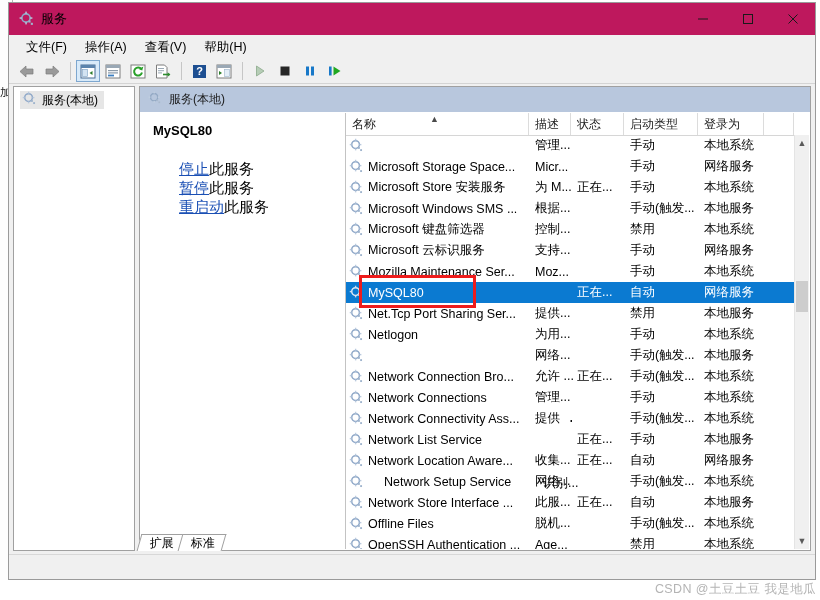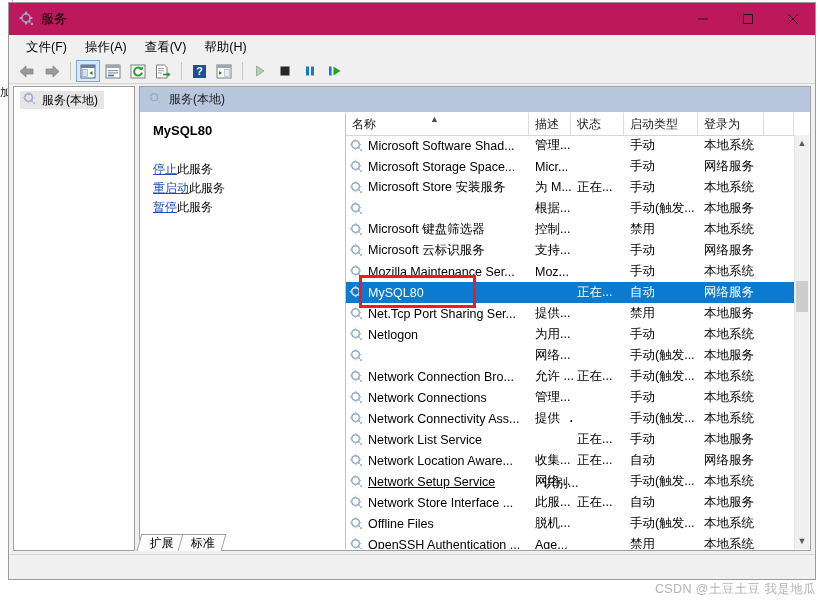--- a/index.html
+++ b/index.html
@@ -42,21 +42,21 @@
   .tree-node .lbl{font-size:12px;margin-left:5px;color:#000;}
 
   
   .rightpane{position:absolute;left:126px;top:0;right:0;bottom:0;background:#ffffff;border:1px solid #a0a0a0;box-sizing:border-box;}
   .pane-header{position:absolute;left:0;top:0;right:0;height:25px;background:#b8c7dd;display:flex;align-items:center;padding-left:8px;box-sizing:border-box;}
   .pane-header .lbl{margin-left:7px;font-size:12px;color:#1a1a1a;}
 
   
   .detailpane{position:absolute;left:1px;top:26px;width:205px;bottom:1px;background:#ffffff;border-right:1px solid #c3c3c3;box-sizing:border-box;padding:10px 12px;}
   .svc-title{font-size:13px;font-weight:bold;color:#000;margin-bottom:22px;}
-  .svc-link{font-size:12px;color:#000;line-height:18px;margin-bottom:1px;}
+  .svc-link{font-size:15px;color:#000;line-height:18px;margin-bottom:1px;margin-left:26px;}
   .svc-link a{color:#1a4fb4;text-decoration:underline;cursor:pointer;}
 
   
   .listpane{position:absolute;left:206px;top:26px;right:1px;bottom:1px;background:#ffffff;overflow:hidden;}
 
   .lheader{position:absolute;left:0;top:0;right:0;height:22px;background:#ffffff;border-bottom:1px solid #d6d6d6;}
   .lheader .cell{position:absolute;top:0;height:22px;font-size:12px;color:#1a1a1a;display:flex;align-items:center;padding-left:6px;box-sizing:border-box;border-right:1px solid #dcdcdc;}
   .sortcaret{position:absolute;top:1px;font-size:9px;color:#4a4a4a;}
 
   .rows{position:absolute;left:0;top:22px;right:14px;bottom:0;overflow:hidden;}
@@ -274,24 +274,24 @@
           </span>
           <span class="lbl">服务(本地)</span>
         </div>
 
         <div class="detailpane">
           <div class="svc-title">MySQL80</div>
           <div class="svc-link">
             <a>停止</a><span>此服务</span>
           </div>
           <div class="svc-link">
-            <a>重启动</a><span>此服务</span>
+            <a>暂停</a><span>此服务</span>
           </div>
           <div class="svc-link">
-            <a>暂停</a><span>此服务</span>
+            <a>重启动</a><span>此服务</span>
           </div>
         </div>
 
         <div class="listpane">
           <div class="lheader" id="list-header">
               <div class="cell" style="left: 0px; width: 183px;">
                 <span>名称</span>
                 <span class="sortcaret" style="left: 84px;">▲</span>
               </div>
               <div class="cell" style="left: 183px; width: 42px;">
@@ -318,21 +318,20 @@
                       <rect x="6.3" y="0.8" width="1.5" height="2"></rect>
                       <rect x="6.3" y="11.2" width="1.5" height="2"></rect>
                       <rect x="0.8" y="6.3" width="2" height="1.5"></rect>
                       <rect x="11.2" y="6.3" width="2" height="1.5"></rect>
                     </g>
                     <g fill="#9fb4cd">
                       <rect x="9.6" y="9.6" width="2" height="2"></rect>
                       <rect x="11.9" y="11.9" width="2" height="2"></rect>
                     </g>
                   </svg></span>
-                <div class="c name" style="left: 0px; width: 183px;">Microsoft Software Shad...</div>
                 <div class="c" style="left: 183px; width: 42px; padding-left: 6px;">管理...</div>
                 <div class="c" style="left: 225px; width: 53px; padding-left: 6px;"></div>
                 <div class="c" style="left: 278px; width: 74px; padding-left: 6px;">手动</div>
                 <div class="c" style="left: 352px; width: 66px; padding-left: 6px;">本地系统</div>
               </div>
               <div class="row">
                 <span class="gicon"><svg width="15" height="15" viewBox="0 0 16 16">
                     <circle cx="7" cy="7" r="4.1" fill="none" stroke="#8fa8c8" stroke-width="1.6"></circle>
                     <g fill="#b9c9dd">
                       <rect x="6.3" y="0.8" width="1.5" height="2"></rect>
@@ -378,20 +377,21 @@
                       <rect x="6.3" y="0.8" width="1.5" height="2"></rect>
                       <rect x="6.3" y="11.2" width="1.5" height="2"></rect>
                       <rect x="0.8" y="6.3" width="2" height="1.5"></rect>
                       <rect x="11.2" y="6.3" width="2" height="1.5"></rect>
                     </g>
                     <g fill="#9fb4cd">
                       <rect x="9.6" y="9.6" width="2" height="2"></rect>
                       <rect x="11.9" y="11.9" width="2" height="2"></rect>
                     </g>
                   </svg></span>
+                <div class="c name" style="left: 0px; width: 183px;">Microsoft Windows SMS ...</div>
                 <div class="c" style="left: 183px; width: 42px; padding-left: 6px;">根据...</div>
                 <div class="c" style="left: 225px; width: 53px; padding-left: 6px;"></div>
                 <div class="c" style="left: 278px; width: 74px; padding-left: 6px;">手动(触发...</div>
                 <div class="c" style="left: 352px; width: 66px; padding-left: 6px;">本地服务</div>
               </div>
               <div class="row">
                 <span class="gicon"><svg width="15" height="15" viewBox="0 0 16 16">
                     <circle cx="7" cy="7" r="4.1" fill="none" stroke="#8fa8c8" stroke-width="1.6"></circle>
                     <g fill="#b9c9dd">
                       <rect x="6.3" y="0.8" width="1.5" height="2"></rect>
@@ -636,21 +636,21 @@
                       <rect x="6.3" y="0.8" width="1.5" height="2"></rect>
                       <rect x="6.3" y="11.2" width="1.5" height="2"></rect>
                       <rect x="0.8" y="6.3" width="2" height="1.5"></rect>
                       <rect x="11.2" y="6.3" width="2" height="1.5"></rect>
                     </g>
                     <g fill="#9fb4cd">
                       <rect x="9.6" y="9.6" width="2" height="2"></rect>
                       <rect x="11.9" y="11.9" width="2" height="2"></rect>
                     </g>
                   </svg></span>
-                <div class="c name" style="left: 0px; width: 183px; text-decoration: underline;">Network Setup Service</div>
+                <div class="c name" style="left: 16px; width: 183px;">Network Setup Service</div>
                 <div class="c" style="left: 183px; width: 42px; padding-left: 6px;">网络...</div>
                 <div class="c" style="left: 225px; width: 53px; padding-left: 6px;"></div>
                 <div class="c" style="left: 278px; width: 74px; padding-left: 6px;">手动(触发...</div>
                 <div class="c" style="left: 352px; width: 66px; padding-left: 6px;">本地系统</div>
               </div>
               <div class="row">
                 <span class="gicon"><svg width="15" height="15" viewBox="0 0 16 16">
                     <circle cx="7" cy="7" r="4.1" fill="none" stroke="#8fa8c8" stroke-width="1.6"></circle>
                     <g fill="#b9c9dd">
                       <rect x="6.3" y="0.8" width="1.5" height="2"></rect>

